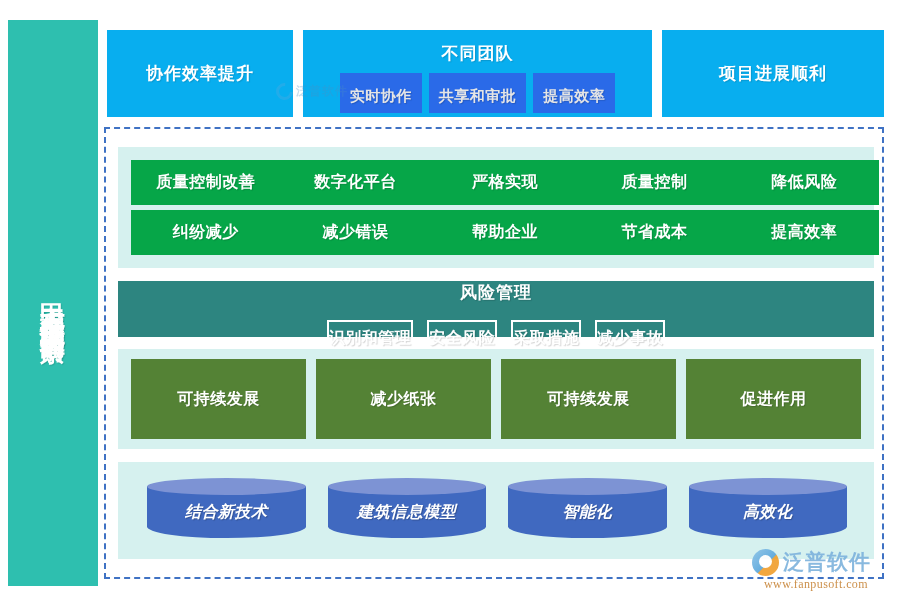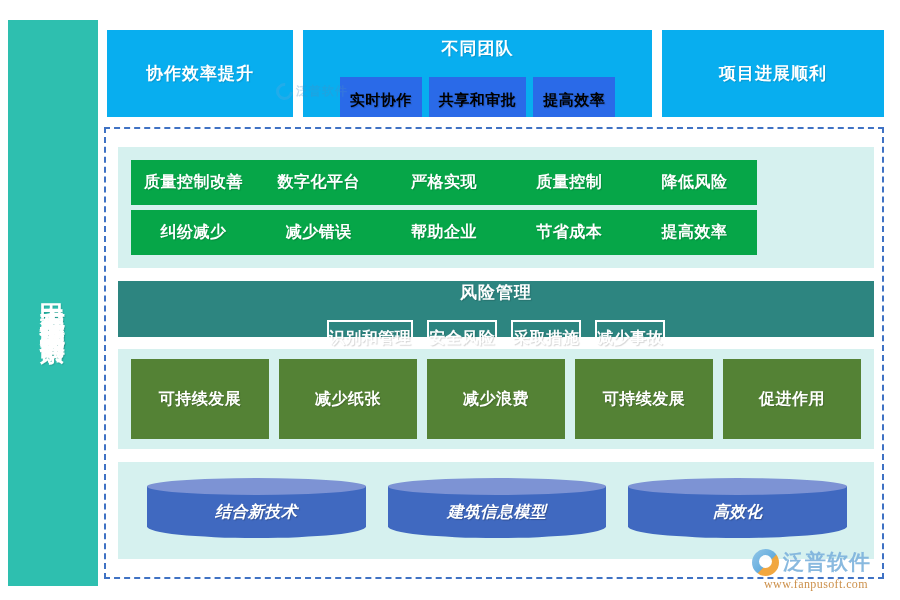--- a/index.html
+++ b/index.html
@@ -56,40 +56,40 @@
     font-weight: bold;
     letter-spacing: 1px;
     text-shadow: 1px 1px 1px rgba(0,0,0,0.13);
   }
   .top-card.collab { width: 186px; }
   .top-card.progress { width: 222px; }
 
   .top-card.teams {
     flex: 1;
     flex-direction: column;
-    justify-content: space-between;
+    justify-content: center;
     padding-top: 7px;
     gap: 8px;
   }
   .teams-title {
     color: #ffffff;
     font-size: 17px;
     font-weight: bold;
     letter-spacing: 1px;
     text-shadow: 1px 1px 1px rgba(0,0,0,0.13);
   }
   .teams-pills {
     display: flex;
     gap: 7px;
     align-items: center;
     justify-content: center;
   }
   .pill {
     background: #2a6ae8;
-    color: #000000;
+    color: #e5e5e5;
     font-size: 15px;
     font-weight: bold;
     padding: 14px 10px 7px;
     letter-spacing: 0.5px;
     white-space: nowrap;
     text-shadow: 1px 1px 1px rgba(0,0,0,0.16);
   }
 
   
   .dashed-box {
@@ -104,21 +104,21 @@
   .band {
     position: absolute;
     background: #d6f1ef;
   }
 
   
   .band-quality { left: 12px; top: 18px; width: 756px; height: 121px; }
   .grid5 {
     position: absolute;
     left: 13px;
-    width: 626px;
+    width: 748px;
     display: flex;
   }
   .grid5.r1 { top: 13px; }
   .grid5.r2 { top: 63px; }
   .cell-green {
     flex: 1;
     height: 45px;
     background: #06a648;
     display: flex;
     align-items: center;
@@ -352,41 +352,45 @@
         <div class="risk-item">安全风险</div>
         <div class="risk-item">采取措施</div>
         <div class="risk-item">减少事故</div>
       </div>
     </div>
 
     <div class="band band-sustain">
       <div class="grid-olive">
         <div class="cell-olive">可持续发展</div>
         <div class="cell-olive">减少纸张</div>
-        <div class="cell-olive">减少浪费</div>
         <div class="cell-olive">可持续发展</div>
         <div class="cell-olive">促进作用</div>
       </div>
     </div>
 
     <div class="band band-cyl">
       <div class="cyl-row">
 
         <div class="cylinder">
           <div class="cyl-body"></div>
           <div class="cyl-top"></div>
           <div class="cyl-label">结合新技术</div>
         </div>
 
         <div class="cylinder">
           <div class="cyl-body"></div>
           <div class="cyl-top"></div>
           <div class="cyl-label">建筑信息模型</div>
         </div>
 
+        <div class="cylinder">
+          <div class="cyl-body"></div>
+          <div class="cyl-top"></div>
+          <div class="cyl-label">智能化</div>
+        </div>
 
         <div class="cylinder">
           <div class="cyl-body"></div>
           <div class="cyl-top"></div>
           <div class="cyl-label">高效化</div>
         </div>
 
       </div>
     </div>
 

